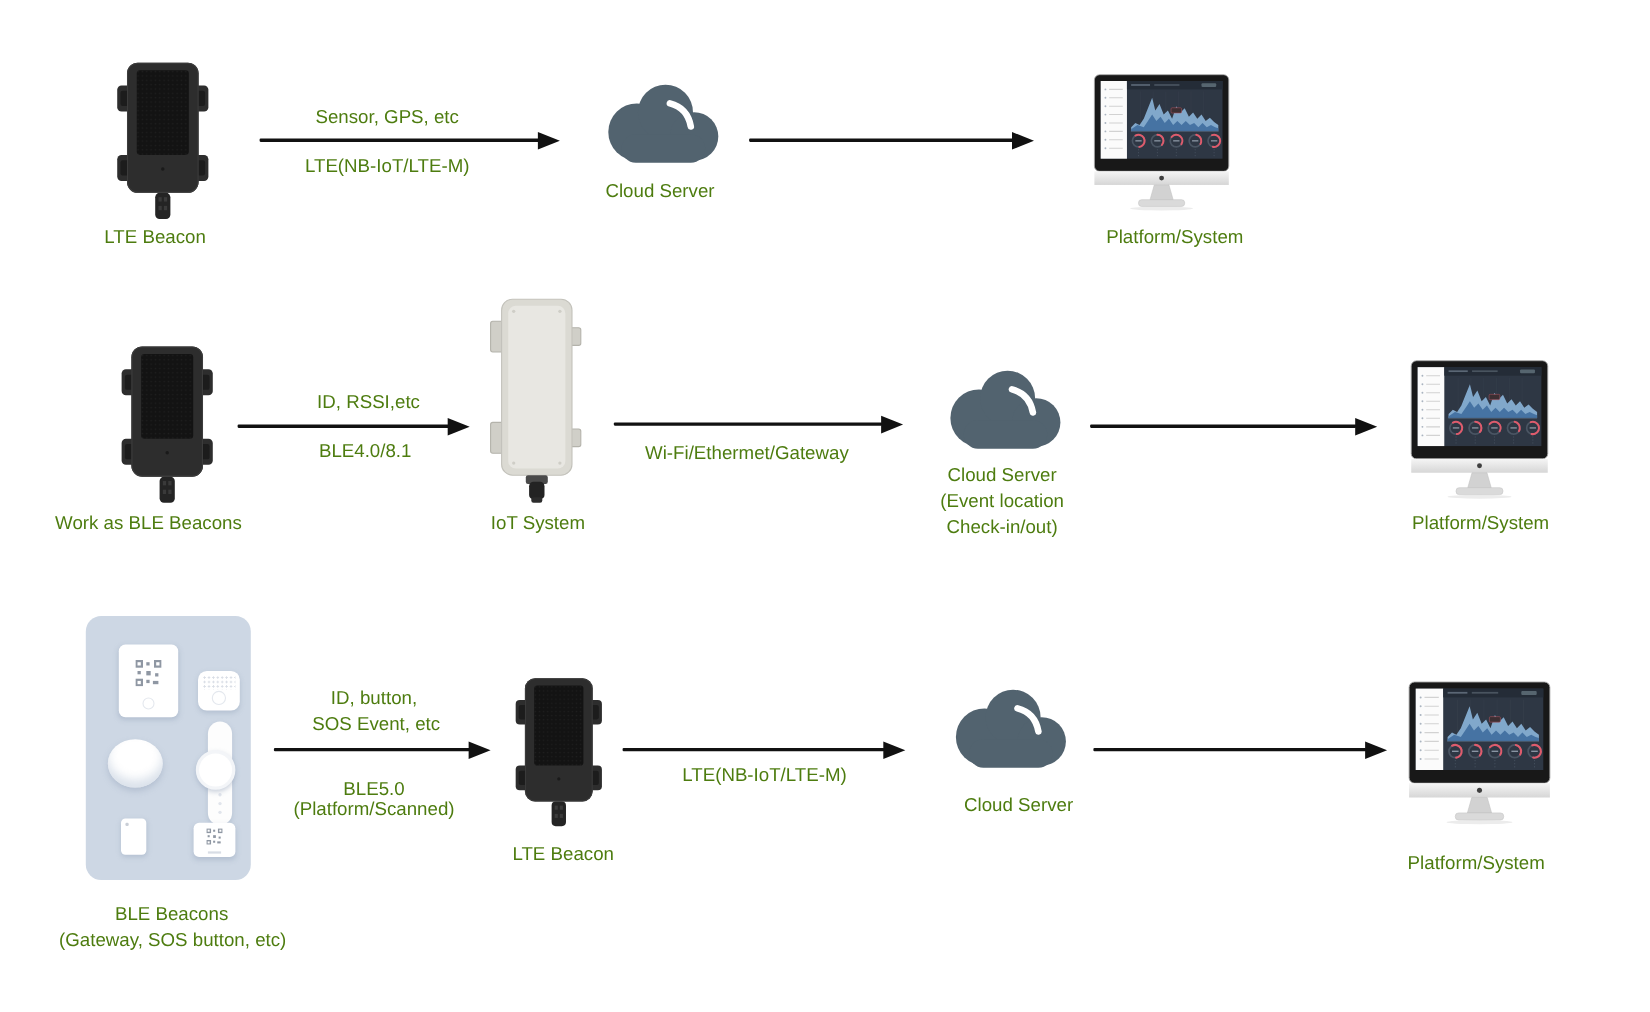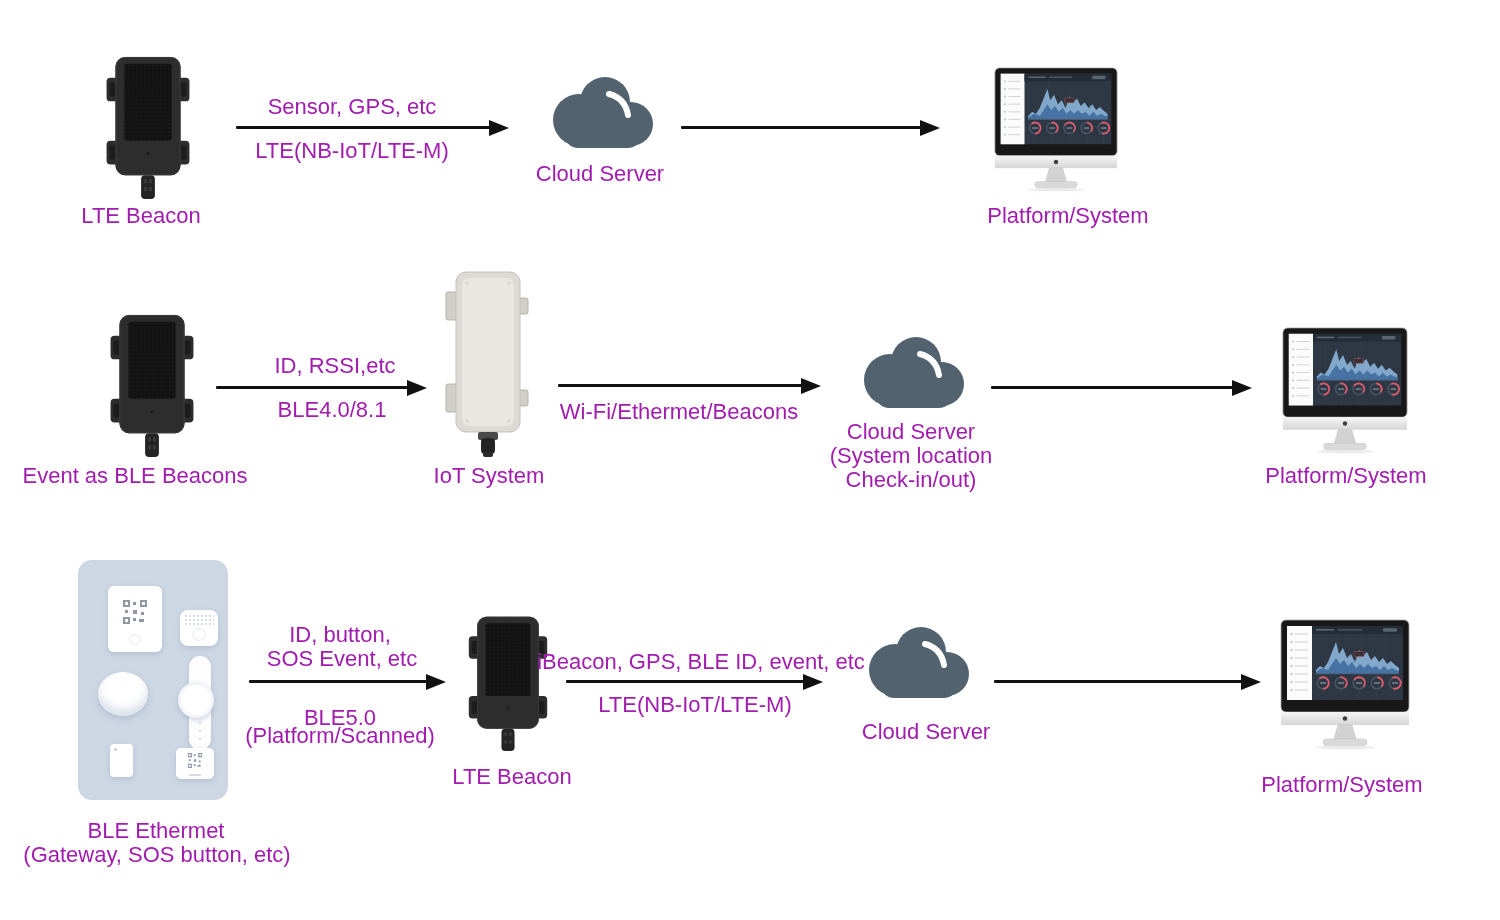--- a/index.html
+++ b/index.html
@@ -1,19 +1,19 @@
 <!DOCTYPE html>
 <html><head>
 <meta charset="utf-8">
 <style>
   html,body{margin:0;padding:0;background:#ffffff;}
   body{font-family:"Liberation Sans", sans-serif;}
   #canvas{position:relative;width:1500px;height:920px;background:#ffffff;overflow:hidden;}
 
-  .lbl{position:absolute;transform:translateX(-50%);font-size:22px;color:#a21caf;
+  .lbl{position:absolute;transform:translateX(-50%);font-size:17px;color:#4d7c0f;
        white-space:nowrap;line-height:24px;}
 
   .arrow{position:absolute;height:3px;background:#111111;border-radius:1px;}
   .arrow::after{content:'';position:absolute;right:-19px;top:50%;transform:translateY(-50%);
        width:0;height:0;border-left:20px solid #111111;
        border-top:8.5px solid transparent;border-bottom:8.5px solid transparent;}
 
   .icon{position:absolute;}
 
   
@@ -231,39 +231,39 @@
   <div class="arrow" style="left:681px;top:126px;width:240px"></div>
 
   <svg class="icon" style="left:984px;top:66px" width="144" height="126">
       <use href="#sym-monitor"></use>
     </svg>
   <div class="lbl" style="left:1068px;top:204px">Platform/System</div>
 
   <svg class="icon" style="left:104px;top:310px" width="96" height="148">
       <use href="#sym-beacon"></use>
     </svg>
-  <div class="lbl" style="left:135px;top:464px">Event as BLE Beacons</div>
+  <div class="lbl" style="left:135px;top:464px">Work as BLE Beacons</div>
 
   <div class="lbl" style="left:335px;top:354px">ID, RSSI,etc</div>
   <div class="arrow" style="left:216px;top:386px;width:192px"></div>
   <div class="lbl" style="left:332px;top:398px">BLE4.0/8.1</div>
 
   <svg class="icon" style="left:442px;top:268px" width="92" height="192">
       <use href="#sym-gateway"></use>
     </svg>
   <div class="lbl" style="left:489px;top:464px">IoT System</div>
 
   <div class="arrow" style="left:558px;top:384px;width:244px"></div>
-  <div class="lbl" style="left:679px;top:400px">Wi-Fi/Ethermet/Beacons</div>
+  <div class="lbl" style="left:679px;top:400px">Wi-Fi/Ethermet/Gateway</div>
 
   <svg class="icon" style="left:856px;top:332px" width="112" height="84">
       <use href="#sym-cloud"></use>
     </svg>
   <div class="lbl" style="left:911px;top:420px">Cloud Server</div>
-  <div class="lbl" style="left:911px;top:444px">(System location</div>
+  <div class="lbl" style="left:911px;top:444px">(Event location</div>
   <div class="lbl" style="left:911px;top:468px">Check-in/out)</div>
 
   <div class="arrow" style="left:991px;top:386px;width:242px"></div>
 
   <svg class="icon" style="left:1272px;top:326px" width="146" height="128">
       <use href="#sym-monitor"></use>
     </svg>
   <div class="lbl" style="left:1346px;top:464px">Platform/System</div>
 
   <div class="panel">
@@ -289,35 +289,34 @@
     <div class="dev dev-smallrect">
       <div class="sr-dot"></div>
     </div>
     <div class="dev dev-qrsq">
       <svg class="qr" width="15" height="15">
           <use href="#sym-qr"></use>
         </svg>
       <div class="qrsq-line"></div>
     </div>
   </div>
-  <div class="lbl" style="left:156px;top:819px">BLE Ethermet</div>
+  <div class="lbl" style="left:156px;top:819px">BLE Beacons</div>
   <div class="lbl" style="left:157px;top:843px">(Gateway, SOS button, etc)</div>
 
   <div class="lbl" style="left:340px;top:623px">ID, button,</div>
   <div class="lbl" style="left:342px;top:647px">SOS Event, etc</div>
   <div class="arrow" style="left:249px;top:680px;width:178px"></div>
   <div class="lbl" style="left:340px;top:706px">BLE5.0</div>
   <div class="lbl" style="left:340px;top:724px">(Platform/Scanned)</div>
 
   <svg class="icon" style="left:463px;top:612px" width="90" height="140">
       <use href="#sym-beacon"></use>
     </svg>
   <div class="lbl" style="left:512px;top:765px">LTE Beacon</div>
 
-  <div class="lbl" style="left:701px;top:650px">iBeacon, GPS, BLE ID, event, etc</div>
   <div class="arrow" style="left:566px;top:680px;width:238px"></div>
   <div class="lbl" style="left:695px;top:693px">LTE(NB-IoT/LTE-M)</div>
 
   <svg class="icon" style="left:861px;top:622px" width="112" height="84">
       <use href="#sym-cloud"></use>
     </svg>
   <div class="lbl" style="left:926px;top:720px">Cloud Server</div>
 
   <div class="arrow" style="left:994px;top:680px;width:248px"></div>
 

